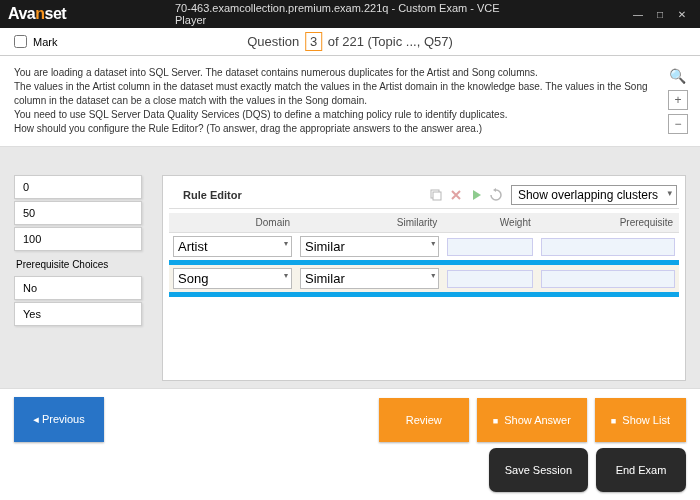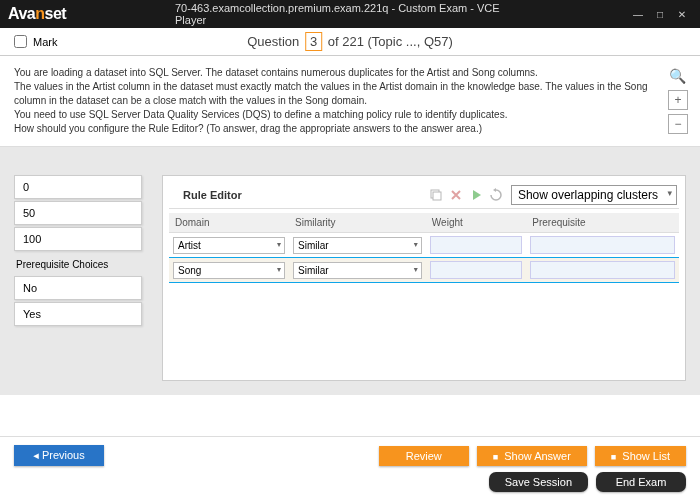--- a/index.html
+++ b/index.html
@@ -31,31 +31,31 @@
     
     .editor-col { flex: 1; background: #fff; border: 1px solid #ccc; padding: 6px; }
     .editor-toolbar { display: flex; align-items: center; gap: 8px; padding: 3px 2px; border-bottom: 1px solid #ddd; }
     .editor-title { font-weight: bold; font-size: 11px; color: #333; flex: 0 0 auto; margin-right: auto; margin-left: 12px; }
     .toolbar-icons { display: flex; gap: 6px; align-items: center; }
     .tb-icon { width: 14px; height: 14px; display: inline-block; opacity: 0.6; }
     .dropdown { border: 1px solid #999; padding: 2px 18px 2px 6px; font-size: 12px; background: #fff; position: relative; min-width: 140px; }
     .dropdown::after { content: "▾"; position: absolute; right: 4px; top: 2px; font-size: 9px; color: #666; }
     
     .editor-table { width: 100%; border-collapse: collapse; margin-top: 4px; }
-    .editor-table th { background: #f0f0f0; text-align: left; padding: 4px 6px; font-size: 10px; font-weight: normal; color: #555; border-bottom: 1px solid #ddd; }
-    .editor-table td { padding: 3px 4px; font-size: 10px; border-bottom: 1px solid #0ea5e9; }
+    .editor-table th { background: #f0f0f0; text-align: right; padding: 4px 6px; font-size: 10px; font-weight: normal; color: #555; border-bottom: 1px solid #ddd; }
+    .editor-table td { padding: 3px 4px; font-size: 13px; border-bottom: 5px solid #0ea5e9; }
     .cell-dd { border: 1px solid #bbb; padding: 2px 14px 2px 4px; background: #fff; position: relative; display: block; }
     .cell-dd::after { content: "▾"; position: absolute; right: 3px; top: 2px; font-size: 8px; color: #666; }
     .cell-input { border: 1px solid #cce; background: #eef4fb; height: 18px; width: 100%; display: block; }
     .editor-table tbody tr:nth-child(even) td { background: #f6f3ea; }
     
     .footer { position: absolute; bottom: 0; left: 0; right: 0; background: #fff; padding: 8px 14px; border-top: 1px solid #ddd; }
     .footer-row { display: flex; gap: 8px; margin-bottom: 6px; align-items: center; }
     .footer-row:last-child { margin-bottom: 0; justify-content: flex-end; }
-    .btn { padding: 4px 16px; font-size: 11px; color: #fff; border: none; cursor: pointer; min-width: 90px; text-align: center; box-shadow: 0 1px 2px rgba(0,0,0,0.3); }
+    .btn { padding: 16px 16px; font-size: 11px; color: #fff; border: none; cursor: pointer; min-width: 90px; text-align: center; box-shadow: 0 1px 2px rgba(0,0,0,0.3); }
     .btn-blue { background: #2874c7; }
     .btn-orange { background: #f7941e; }
     .btn-dark { background: #2a2a2a; border-radius: 7px; }
     .btn-check::before { content: "■"; margin-right: 6px; font-size: 9px; }
     .spacer { flex: 1; }
     .prev-arrow::before { content: "◂ "; }
     .next-arrow::after { content: " ▸"; }
   </style>
 </head>
 <body>

